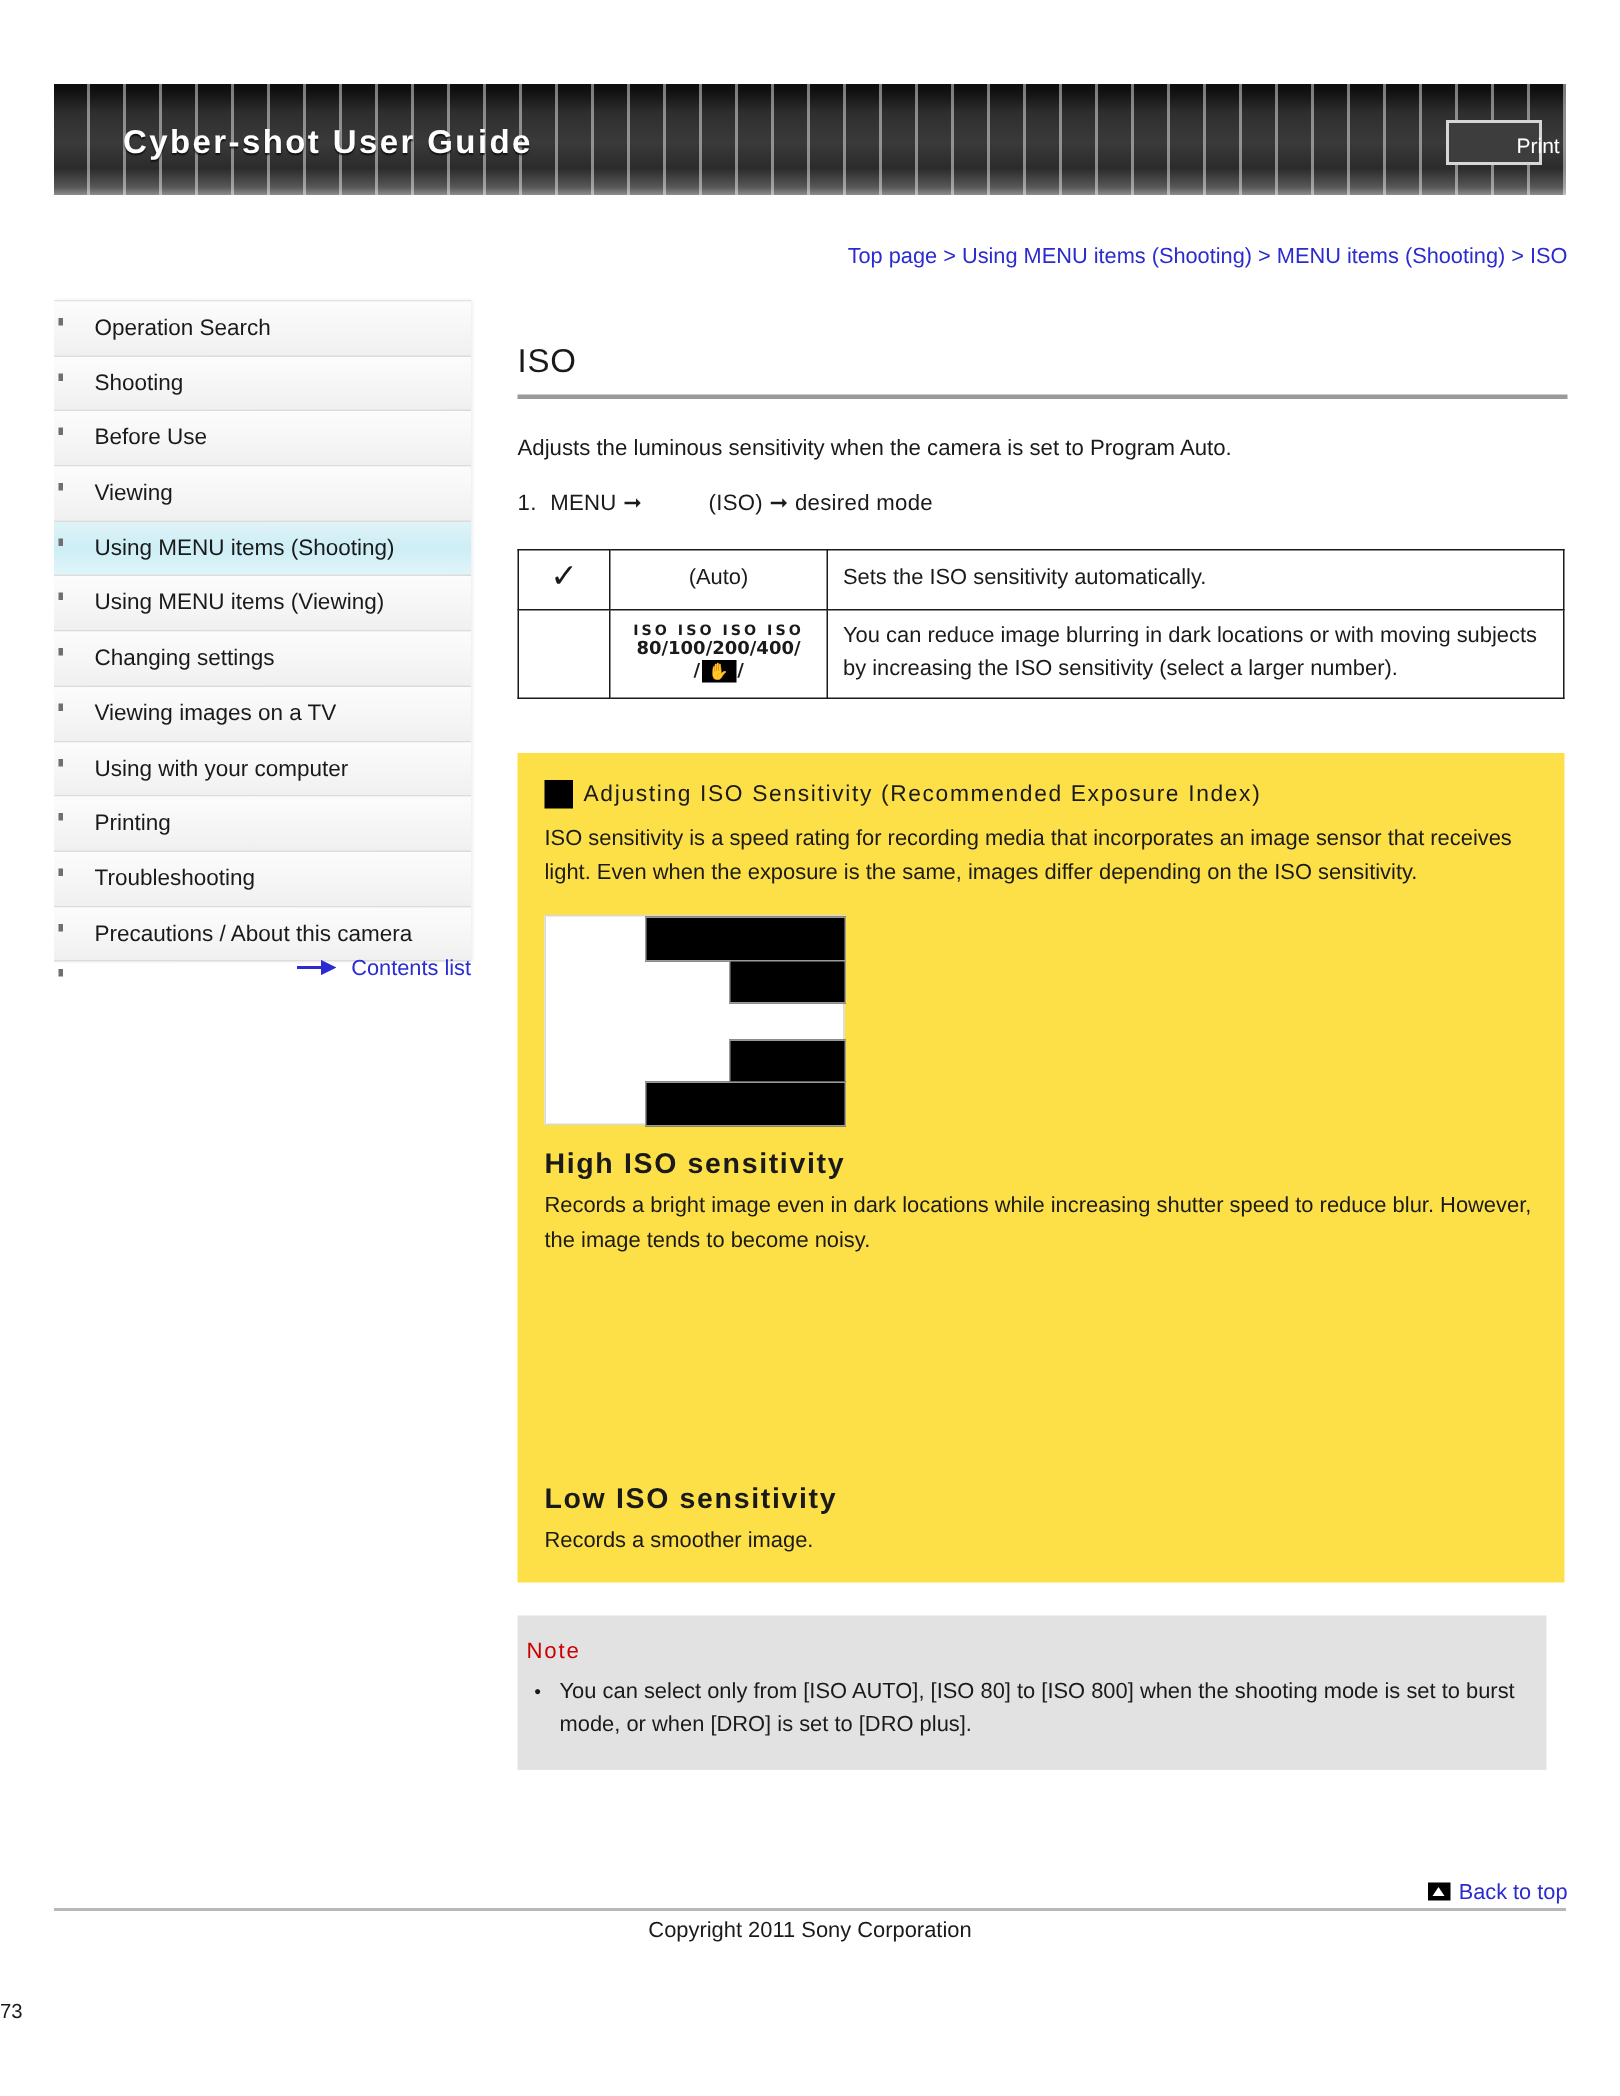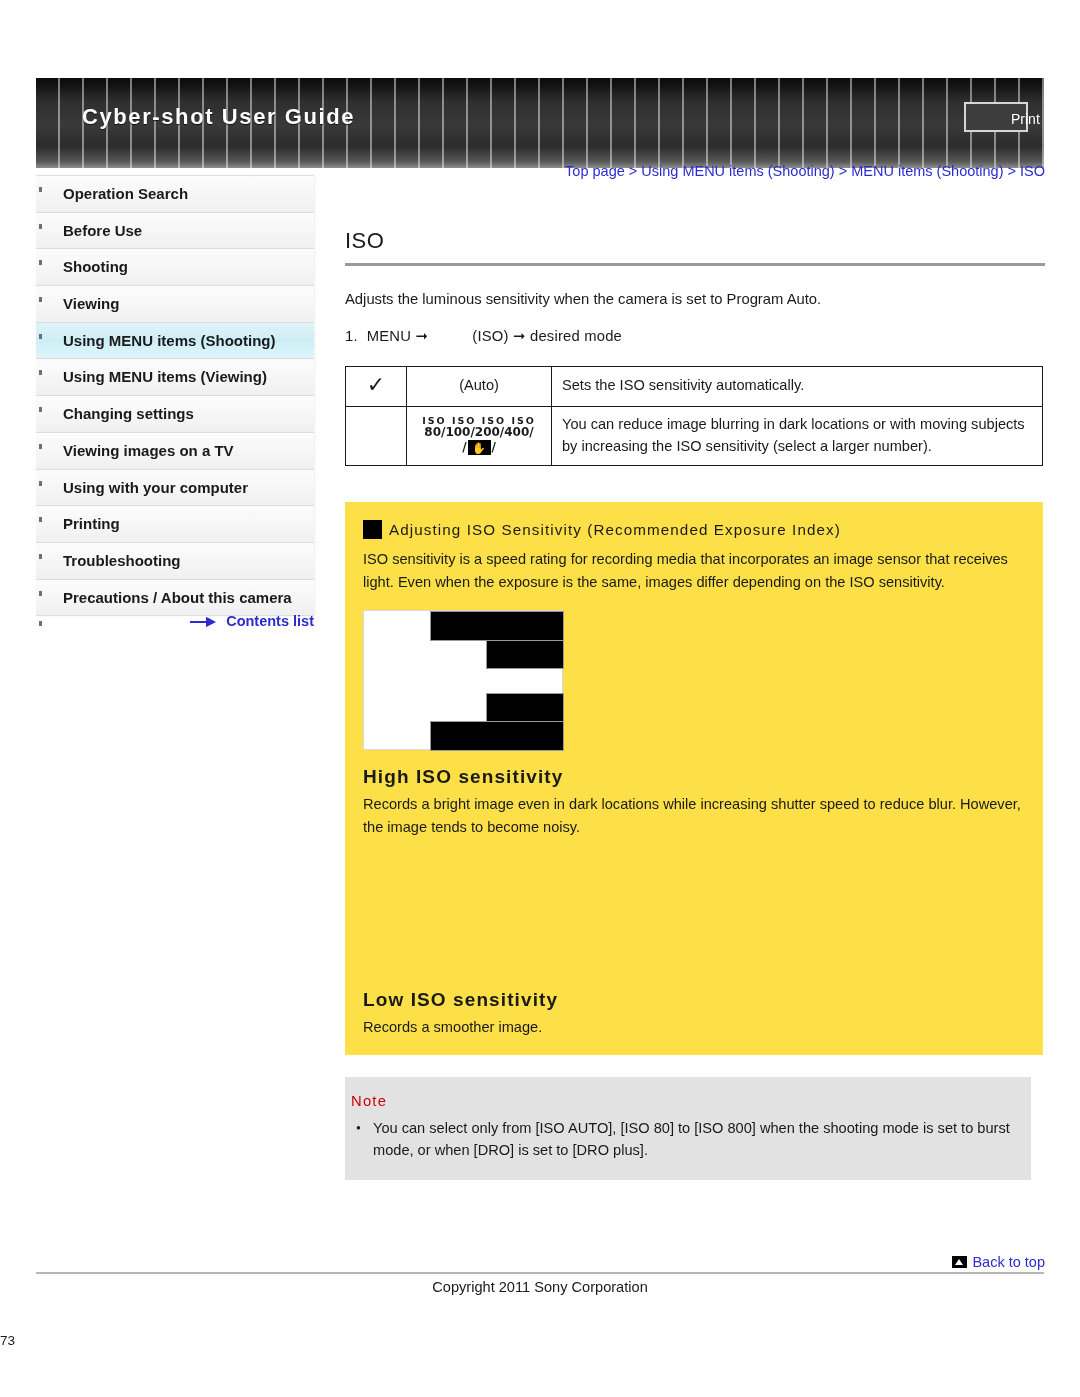--- a/index.html
+++ b/index.html
@@ -13,23 +13,23 @@
     font-family: "Liberation Sans", sans-serif;
     color: #1a1a1a;
     position: relative;
     overflow: hidden;
   }
 
   
   .header {
     position: absolute;
     left: 36px;
-    top: 78px;
+    top: 56px;
     width: 1008px;
-    height: 90px;
+    height: 74px;
     background:
       repeating-linear-gradient(
         to right,
         rgba(255,255,255,0.00) 0px,
         rgba(255,255,255,0.00) 22px,
         rgba(255,255,255,0.45) 22px,
         rgba(255,255,255,0.45) 24px
       ),
       linear-gradient(to bottom,
         #0d0d0d 0%,
@@ -77,23 +77,22 @@
     text-align: right;
     font-size: 14.5px;
     color: #2b2bcf;
     white-space: nowrap;
   }
 
   
   .sidebar {
     position: absolute;
     left: 36px;
-    top: 175px;
+    top: 200px;
     width: 278px;
-    font-weight: bold;
   }
   .nav-list {
     list-style: none;
     margin: 0;
     padding: 0;
     background: linear-gradient(to right, #fbfbfb 0%, #f3f3f3 85%, #ededed 100%);
     border-top: 1px solid #e2e2e2;
     box-shadow: 1px 0 2px rgba(0,0,0,0.07);
   }
   .nav-item {
@@ -388,22 +387,22 @@
   <div class="print-button">Print</div>
 </div>
 
 <div class="breadcrumb">
   <span>Top page &gt; Using MENU items (Shooting) &gt; MENU items (Shooting) &gt; ISO</span>
 </div>
 
 <div class="sidebar">
   <ul class="nav-list">
     <li class="nav-item">Operation Search</li>
+    <li class="nav-item">Shooting</li>
     <li class="nav-item">Before Use</li>
-    <li class="nav-item">Shooting</li>
     <li class="nav-item">Viewing</li>
     <li class="nav-item active">Using MENU items (Shooting)</li>
     <li class="nav-item">Using MENU items (Viewing)</li>
     <li class="nav-item">Changing settings</li>
     <li class="nav-item">Viewing images on a TV</li>
     <li class="nav-item">Using with your computer</li>
     <li class="nav-item">Printing</li>
     <li class="nav-item">Troubleshooting</li>
     <li class="nav-item">Precautions / About this camera</li>
   </ul>

